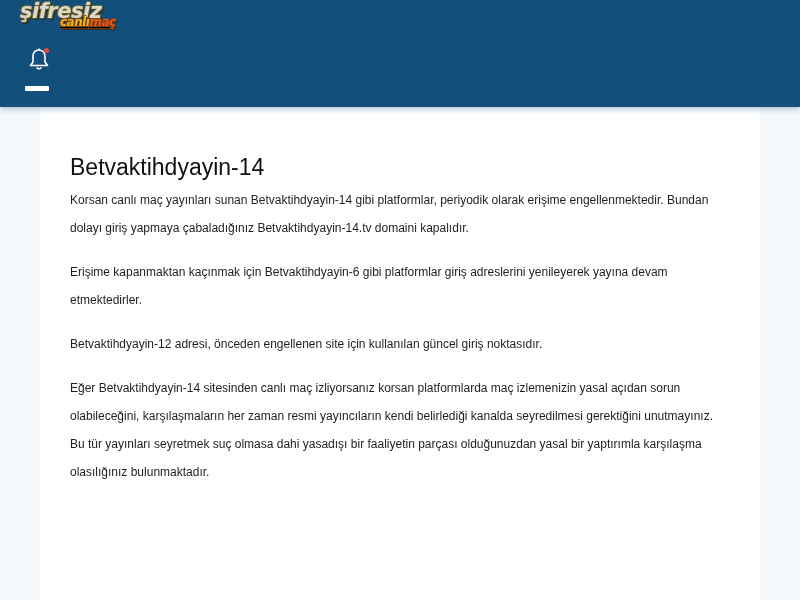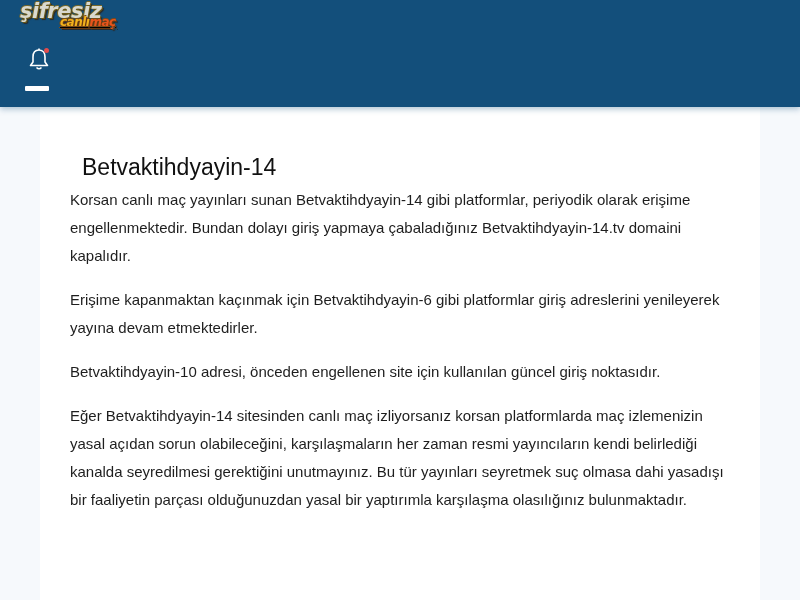--- a/index.html
+++ b/index.html
@@ -46,24 +46,24 @@
     .card {
       position: absolute; left: 40px; top: 107px; width: 720px; height: 520px;
       background: #ffffff;
     }
     .content {
       position: absolute; left: 70px; top: 150px; width: 660px;
       color: #1c1c1c;
     }
     .title {
       font-size: 23px; font-weight: normal; color: #111111;
-      line-height: 34px; margin-bottom: 2px; margin-left: 12px;
+      line-height: 34px; margin-bottom: 2px;
     }
     .para {
-      font-size: 15px; line-height: 28px; color: #1e1e1e;
+      font-size: 12px; line-height: 28px; color: #1e1e1e;
       margin-bottom: 16px;
     }
   </style>
 </head>
 <body>
 
 <div class="header">
   <div class="logo">
     <span class="l1">şifresiz</span>
     <span class="l2"><span class="a">canlı</span><span class="b">maç</span></span>
@@ -80,15 +80,15 @@
 
   <div class="hamburger"></div>
 </div>
 
 <div class="card"></div>
 
 <div class="content">
   <h1 class="title">Betvaktihdyayin-14</h1>
   <p class="para">Korsan canlı maç yayınları sunan Betvaktihdyayin-14 gibi platformlar, periyodik olarak erişime engellenmektedir. Bundan dolayı giriş yapmaya çabaladığınız Betvaktihdyayin-14.tv domaini kapalıdır.</p>
   <p class="para">Erişime kapanmaktan kaçınmak için Betvaktihdyayin-6 gibi platformlar giriş adreslerini yenileyerek yayına devam etmektedirler.</p>
-  <p class="para">Betvaktihdyayin-10 adresi, önceden engellenen site için kullanılan güncel giriş noktasıdır.</p>
+  <p class="para">Betvaktihdyayin-12 adresi, önceden engellenen site için kullanılan güncel giriş noktasıdır.</p>
   <p class="para">Eğer Betvaktihdyayin-14 sitesinden canlı maç izliyorsanız korsan platformlarda maç izlemenizin yasal açıdan sorun olabileceğini, karşılaşmaların her zaman resmi yayıncıların kendi belirlediği kanalda seyredilmesi gerektiğini unutmayınız. Bu tür yayınları seyretmek suç olmasa dahi yasadışı bir faaliyetin parçası olduğunuzdan yasal bir yaptırımla karşılaşma olasılığınız bulunmaktadır.</p>
 </div>
 
 </body></html>

